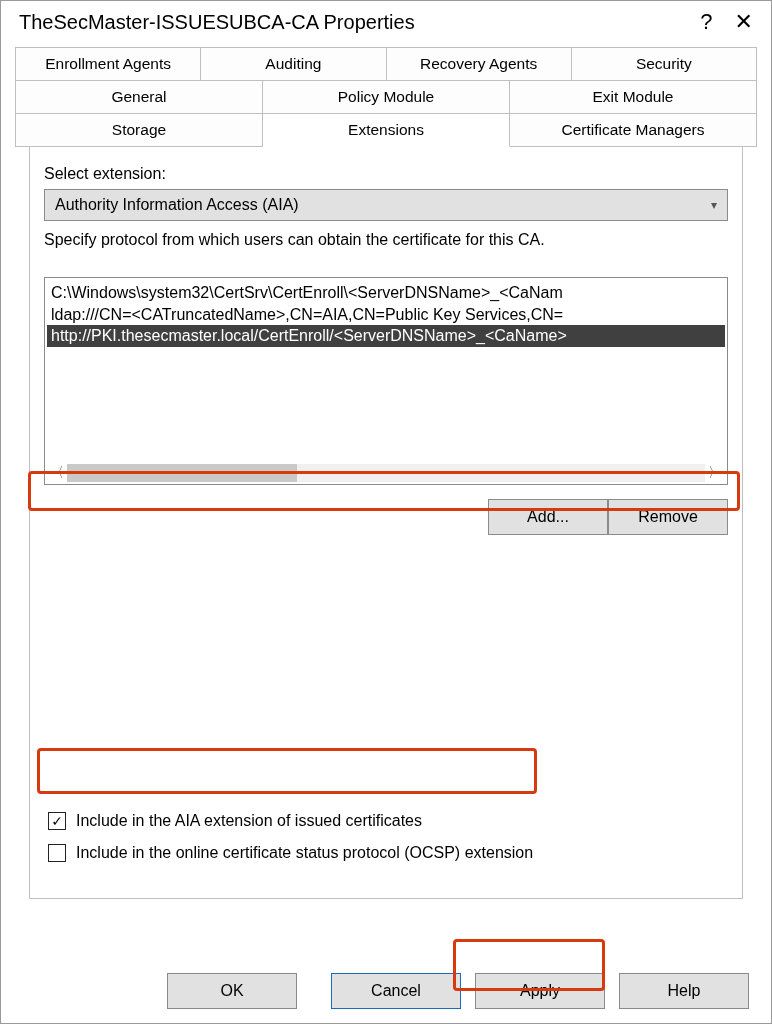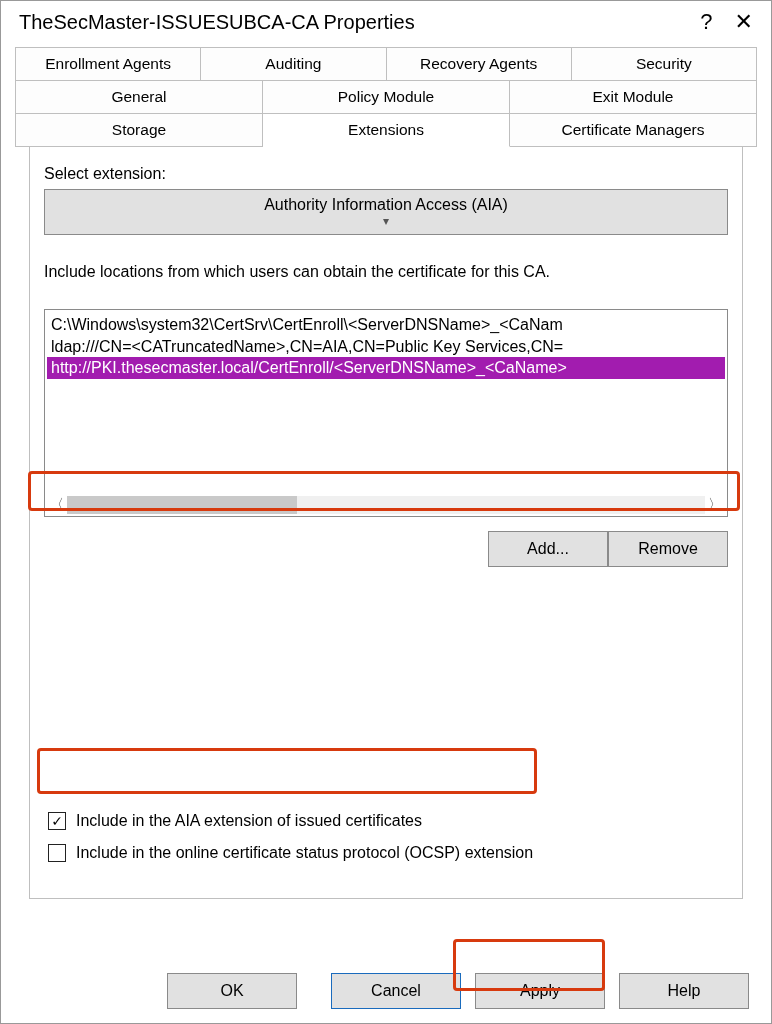--- a/index.html
+++ b/index.html
@@ -55,35 +55,34 @@
 .label { font-size: 16px; margin-bottom: 6px; }
 .dropdown {
   display: flex;
   justify-content: space-between;
   align-items: center;
   width: 100%;
   background: #e1e1e1;
   border: 1px solid #8a8a8a;
   padding: 6px 10px;
   font-size: 16px;
-  margin-bottom: 28px;
-  flex-direction: column;
+  margin-bottom: 10px;
 }
 .dropdown .chev { font-size: 12px; color: #555; }
 .desc { font-size: 16px; margin-bottom: 28px; }
 
 .listbox {
   border: 1px solid #8a8a8a;
   height: 208px;
   position: relative;
   overflow: hidden;
 }
 .listbox .items { padding: 4px 2px; font-size: 16px; line-height: 1.35; white-space: nowrap; }
 .listbox .items div { padding: 0 4px; }
-.listbox .items .sel { background: #a21caf; color: #fff; }
+.listbox .items .sel { background: #404040; color: #fff; }
 .listbox .scroll {
   position: absolute;
   bottom: 0; left: 2px; right: 2px;
   height: 22px;
   display: flex;
   align-items: center;
 }
 .listbox .scroll .arrow { width: 20px; text-align: center; font-size: 14px; color: #555; cursor: default; }
 .listbox .scroll .track { flex: 1; height: 18px; background: #f0f0f0; position: relative; }
 .listbox .scroll .thumb { position: absolute; left: 0; top: 0; height: 18px; width: 36%; background: #c9c9c9; }
@@ -157,21 +156,21 @@
     <div class="tab active">Extensions</div>
     <div class="tab">Certificate Managers</div>
   </div>
 
   <div class="content">
     <div class="label">Select extension:</div>
     <div class="dropdown">
       <span>Authority Information Access (AIA)</span>
       <span class="chev">▾</span>
     </div>
-    <div class="desc">Include locations from which users can obtain the certificate for this CA.</div>
+    <div class="desc">Specify protocol from which users can obtain the certificate for this CA.</div>
 
     <div class="listbox">
       <div class="items">
         <div>C:\Windows\system32\CertSrv\CertEnroll\&lt;ServerDNSName&gt;_&lt;CaNam</div>
         <div>ldap:///CN=&lt;CATruncatedName&gt;,CN=AIA,CN=Public Key Services,CN=</div>
         <div class="sel">http://PKI.thesecmaster.local/CertEnroll/&lt;ServerDNSName&gt;_&lt;CaName&gt;</div>
       </div>
       <div class="scroll">
         <div class="arrow">〈</div>
         <div class="track">

